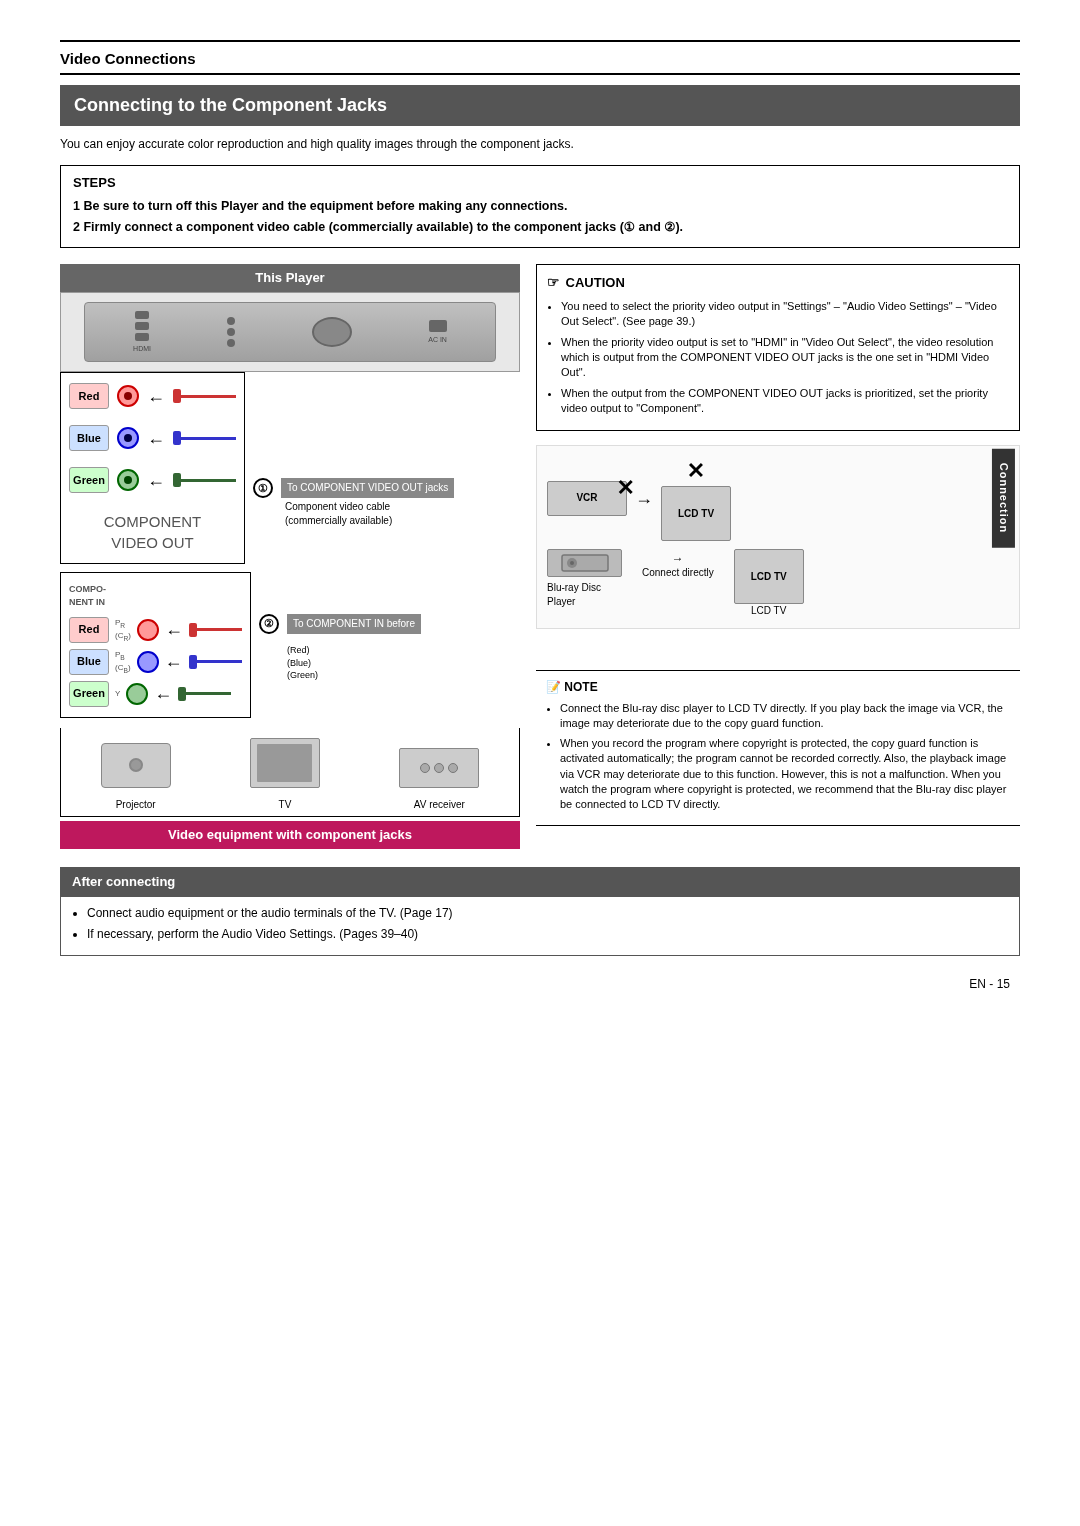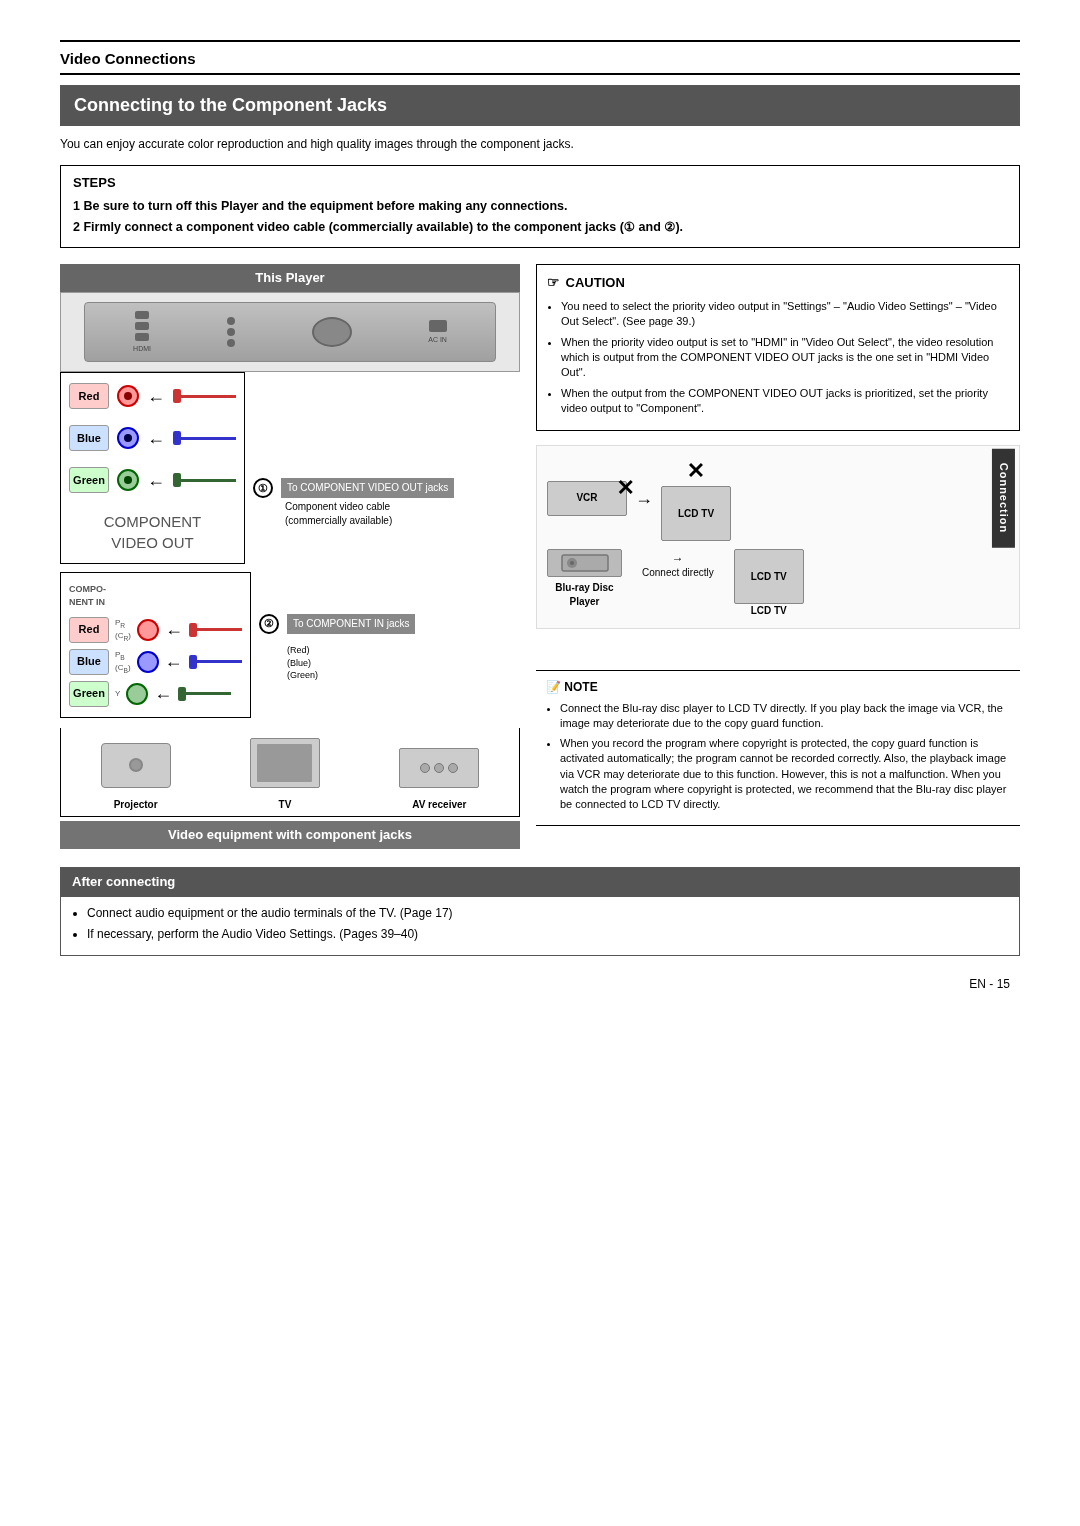--- a/index.html
+++ b/index.html
@@ -234,21 +234,21 @@
       font-size: 12px;
       margin-bottom: 5px;
     }
     .note-box ul {
       padding-left: 14px;
     }
     .note-box li {
       margin-bottom: 4px;
     }
     .video-equip-bar {
-      background: #737373;
+      background: #be185d;
       color: #fff;
       font-size: 13px;
       font-weight: bold;
       text-align: center;
       padding: 5px;
       margin-top: 4px;
     }
     .equipment-row {
       display: flex;
       justify-content: space-around;
@@ -310,22 +310,21 @@
     }
     .av-knob {
       width: 10px;
       height: 10px;
       border-radius: 50%;
       border: 1.5px solid #777;
       background: #aaa;
     }
     .equip-label {
       font-size: 10px;
-      font-weight: bold;
-      text-align: center;
+      font-weight: normal;
     }
     .after-connecting-bar {
       background: #555;
       color: #fff;
       font-size: 13px;
       font-weight: bold;
       padding: 6px 12px;
       margin-top: 18px;
       margin-bottom: 0;
     }
@@ -529,21 +528,21 @@
           <div style="display:flex;align-items:center;">
             <div style="width:8px;height:14px;background:#336633;border-radius:2px;"></div>
             <div style="width:45px;height:3px;background:#336633;"></div>
           </div>
         </div>
       </div>
 
       <div style="display:flex;flex-direction:column;justify-content:center;padding-left:8px;">
         <div class="step-row">
           <div class="step-num-circle">②</div>
-          <div class="to-component-label">To COMPONENT IN jacks</div>
+          <div class="to-component-label">To COMPONENT IN before</div>
         </div>
         <div style="margin-left:28px;font-size:9px;margin-top:4px;">
           (<span>Red</span>)<br>
           (<span>Blue</span>)<br>
           (<span>Green</span>)
         </div>
       </div>
     </div>
 
     <div style="margin-top:10px;">

